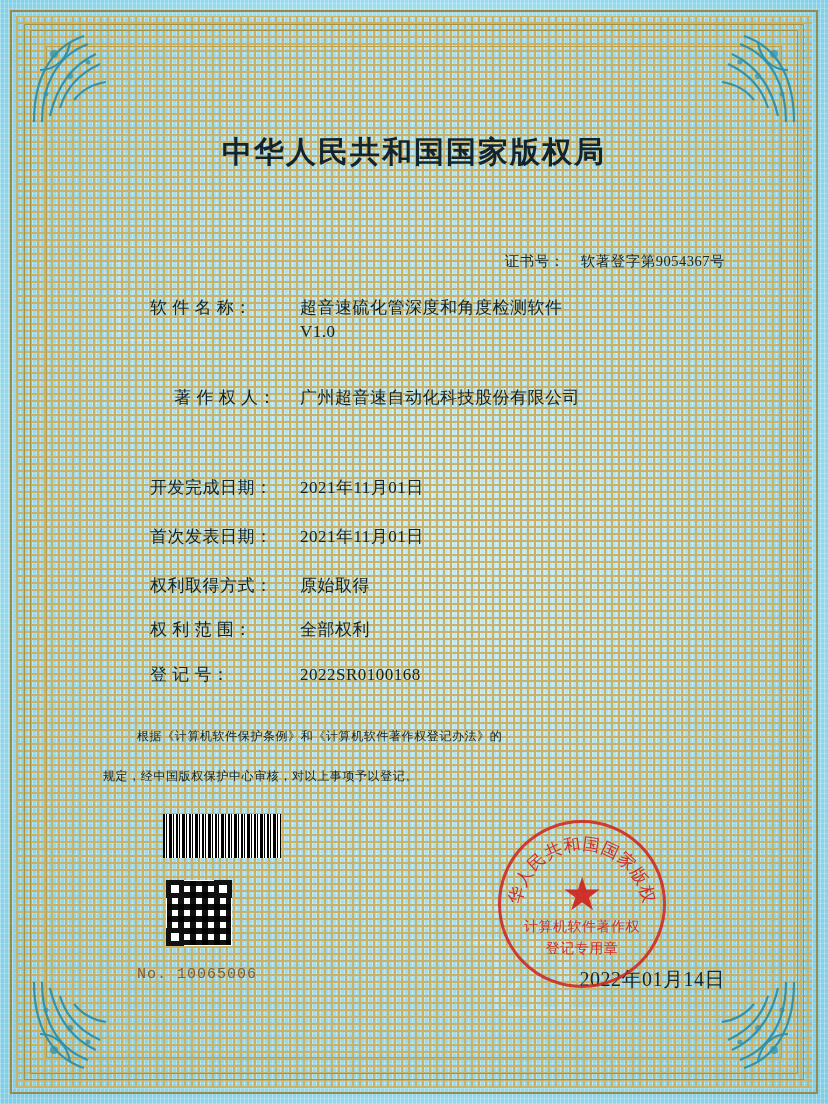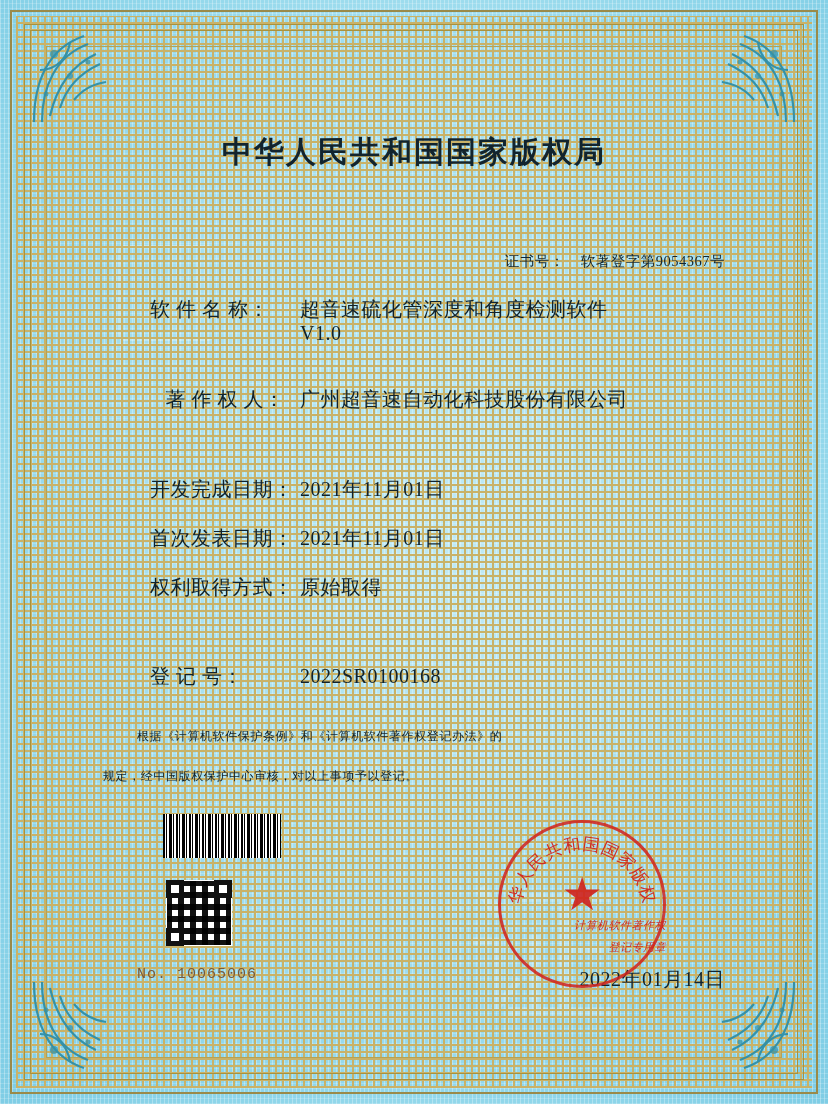--- a/index.html
+++ b/index.html
@@ -140,21 +140,21 @@
     top: 244px;
     right: 103px;
     font-size: 14.5px;
     color: #14262f;
     letter-spacing: 0.5px;
   }
   .cert-no .lbl { margin-right: 16px; }
 
   .row {
     position: absolute;
-    font-size: 20px;
+    font-size: 17px;
     color: #10222c;
     letter-spacing: 0.5px;
     padding-left: 47px;
   }
   .row .label {
     display: inline-block;
     width: 150px;
   }
   .row .value {
     display: inline-block;
@@ -287,26 +287,25 @@
   .seal .arc-top text {
     fill: #d0211c;
     font-size: 17px;
     font-family: "Liberation Serif", serif;
     letter-spacing: 1px;
     opacity: 0.92;
   }
   .seal .line1, .seal .line2 {
     position: absolute;
     width: 100%;
-    text-align: right;
+    text-align: center;
     color: #d0211c;
-    font-size: 11px;
+    font-size: 14px;
     letter-spacing: 0.5px;
     opacity: 0.92;
-    font-style: italic;
   }
   .seal .line1 { top: 98px; }
   .seal .line2 { top: 120px; }
 </style>
 </head>
 <body>
 
 <div class="cert">
 
   <div class="wm-big"></div>
@@ -415,20 +414,23 @@
     </div>
 
     <div class="row" id="row-pub-date">
       <span class="label">首次发表日期：</span><span class="value">2021年11月01日</span>
     </div>
 
     <div class="row" id="row-right-way">
       <span class="label">权利取得方式：</span><span class="value">原始取得</span>
     </div>
 
+    <div class="row" id="row-right-scope">
+      <span class="label">权 利 范 围：</span><span class="value">全部权利</span>
+    </div>
 
     <div class="row" id="row-reg-no">
       <span class="label">登 记 号：</span><span class="value">2022SR0100168</span>
     </div>
 
     <div class="para" id="para-line1">根据《计算机软件保护条例》和《计算机软件著作权登记办法》的</div>
     <div class="para" id="para-line2">规定，经中国版权保护中心审核，对以上事项予以登记。</div>
 
     <div class="barcode"></div>
     <div class="qr"></div>

